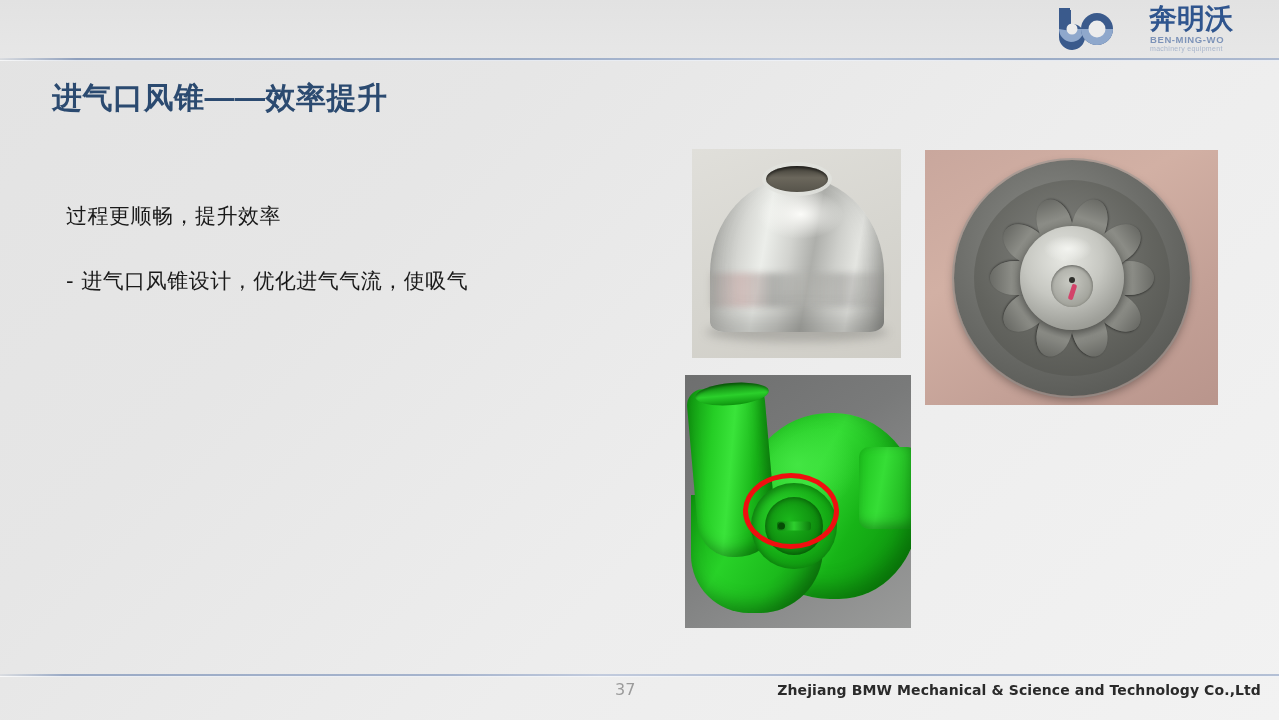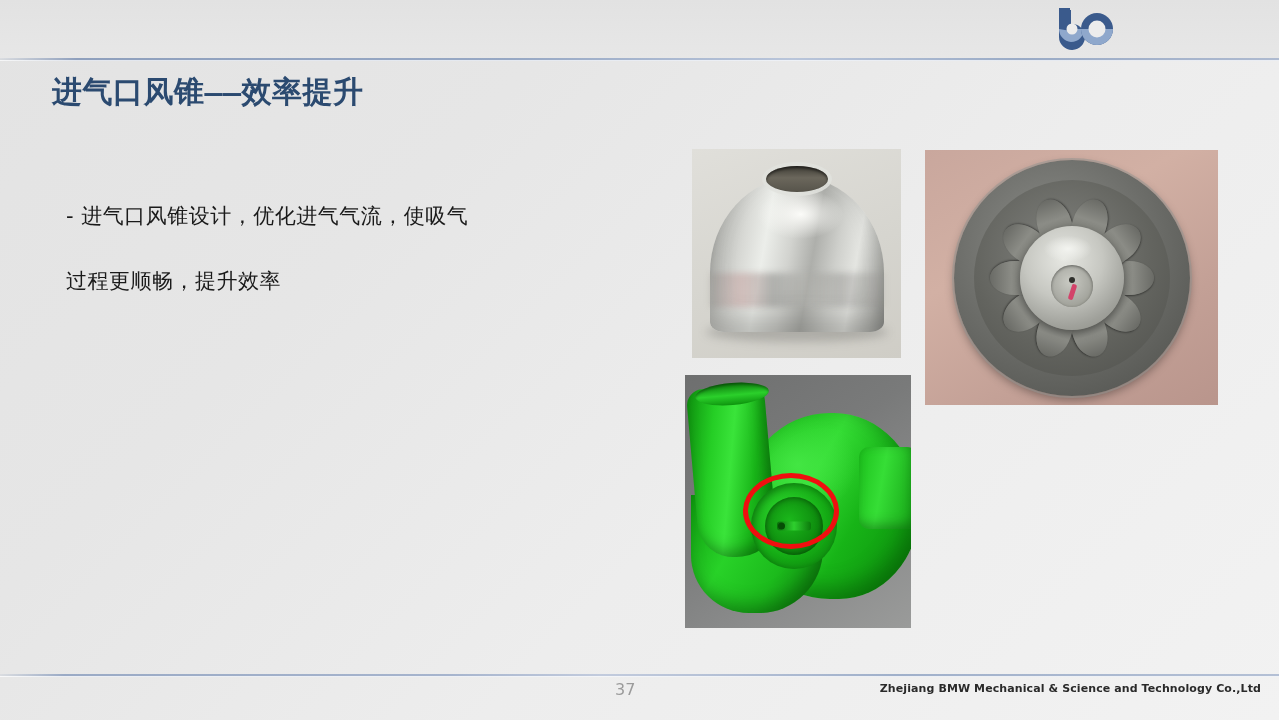--- a/index.html
+++ b/index.html
@@ -89,26 +89,26 @@
     font-size: 7px;
     color: #a9b6cc;
     letter-spacing: 0.3px;
     white-space: nowrap;
     font-family: "Liberation Sans", sans-serif;
   }
 
   
   .slide-title {
     position: absolute;
-    left: 52px; top: 72px;
+    left: 52px; top: 78px;
     font-size: 30px;
     font-weight: bold;
     color: #2b4a70;
     letter-spacing: 0.5px;
-    font-family: Liberation Mono, monospace;
+    font-family: Liberation Sans, sans-serif;
     white-space: nowrap;
   }
 
   
   .body-block {
     position: absolute;
     left: 66px; top: 184px;
     width: 560px;
   }
   .body-line {
@@ -377,21 +377,21 @@
   .page-number {
     position: absolute;
     left: 615px; top: 680px;
     font-size: 16px;
     color: #9b9b9b;
     font-family: "DejaVu Sans", sans-serif;
   }
   .footer-company {
     position: absolute;
     right: 18px; top: 682px;
-    font-size: 11px;
+    font-size: 14px;
     font-weight: bold;
     color: #2a2a2a;
     letter-spacing: 0.1px;
     white-space: nowrap;
     font-family: "DejaVu Sans", sans-serif;
     margin-left: 21px;
   }
 </style>
 </head>
 <body>
@@ -406,27 +406,32 @@
       <path d="M4 2 h11 v19 h-11 z" fill="#3a5a8c"></path>
       <path d="M15 8 a14 14 0 0 1 0 28 h-11 v-11 h11 a3 3 0 0 0 0 -6 h-11 v-11 z" fill="#3a5a8c" opacity="0"></path>
       <path d="M4 4 h12 v14 a13 13 0 1 1 -12 13 z" fill="#3a5a8c"></path>
       <path d="M4 23 a13 13 0 0 0 12 13 a13 13 0 0 0 13 -13 h-11 a2 2 0 0 1 -2 2 z" fill="#8fa8cc"></path>
       <circle cx="17" cy="23" r="5.5" fill="#ececec"></circle>
       <path d="M58 23 a16 16 0 1 1 -32 0 a16 16 0 1 1 32 0 z" fill="#3a5a8c"></path>
       <path d="M26 23 a16 16 0 0 0 32 0 a16 16 0 0 0 -32 0 z" fill="#8fa8cc" opacity="0"></path>
       <path d="M26 23 a16 16 0 0 0 16 16 a16 16 0 0 0 16 -16 z" fill="#8fa8cc"></path>
       <circle cx="42" cy="23" r="8.5" fill="#ececec"></circle>
     </svg>
+    <div class="logo-text">
+      <div class="logo-cn">奔明沃</div>
+      <div class="logo-en">BEN-MING-WO</div>
+      <div class="logo-sub">machinery equipment</div>
+    </div>
   </div>
 
   <div class="slide-title">进气口风锥——效率提升</div>
 
   <div class="body-block">
+    <div class="body-line">过程更顺畅，提升效率</div>
     <div class="body-line">- 进气口风锥设计，优化进气气流，使吸气</div>
-    <div class="body-line">过程更顺畅，提升效率</div>
   </div>
 
   <div class="photo" id="photo-dome">
     <div class="dome-bg"></div>
     <div class="dome-shadow"></div>
     <div class="dome-body">
       <div class="dome-band"></div>
     </div>
     <div class="dome-hole"></div>
   </div>

